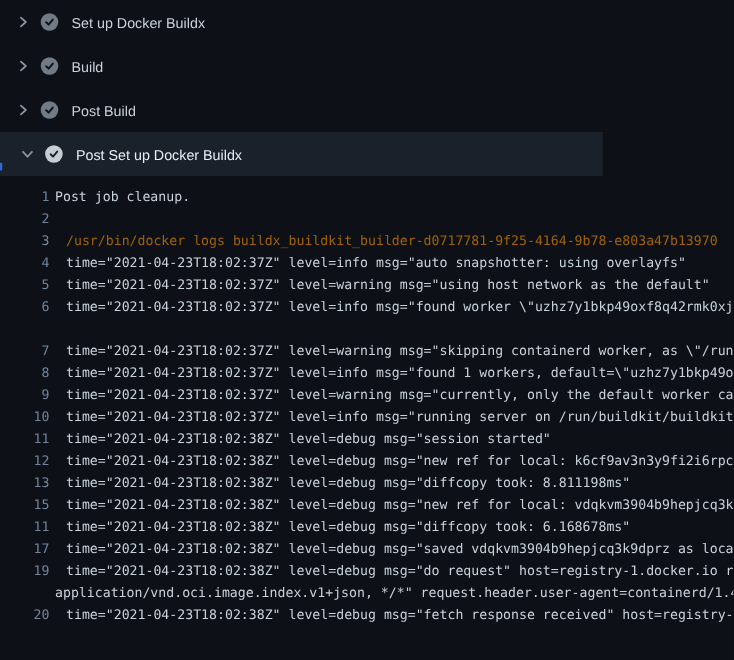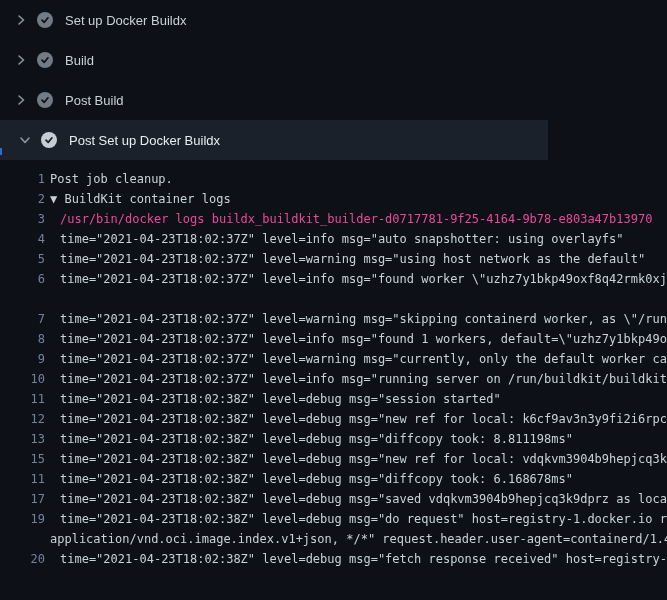--- a/index.html
+++ b/index.html
@@ -31,21 +31,21 @@
     font-family:"DejaVu Sans Mono", "Liberation Mono", monospace;
     font-size:12px; line-height:20px;
   }
   .log-row { display:flex; height:20px; white-space:pre; overflow:hidden; }
   .ln {
     width:45px; min-width:45px; text-align:right; color:#74839b;
     user-select:none; flex:none;
   }
   .txt { margin-left:5px; color:#c9d1d9; }
   .txt.ind1 { margin-left:15px; }
-  .txt.cmd { color:#ec4899; }
+  .txt.cmd { color:#a16207; }
   .gtoggle { color:#c9d1d9; }
 </style>
 </head>
 <body>
 
 <div class="screen">
 
   <div class="steps">
 
     <div class="step-row">
@@ -103,21 +103,21 @@
       </span>
       <span class="step-title">Post Set up Docker Buildx</span>
     </div>
 
   </div>
 
   <div class="focus-sliver"></div>
 
   <div class="log" id="log-pane">
       <div class="log-row"><span class="ln">1</span><span class="txt">Post job cleanup.</span></div>
-      <div class="log-row"><span class="ln">2</span><span class="txt"><span class="gtoggle">▼ </span>BuildKit container logs</span></div>
+      <div class="log-row"><span class="ln">2</span></div>
       <div class="log-row"><span class="ln">3</span><span class="txt ind1 cmd">/usr/bin/docker logs buildx_buildkit_builder-d0717781-9f25-4164-9b78-e803a47b13970</span></div>
       <div class="log-row"><span class="ln">4</span><span class="txt ind1">time="2021-04-23T18:02:37Z" level=info msg="auto snapshotter: using overlayfs"</span></div>
       <div class="log-row"><span class="ln">5</span><span class="txt ind1">time="2021-04-23T18:02:37Z" level=warning msg="using host network as the default"</span></div>
       <div class="log-row"><span class="ln">6</span><span class="txt ind1">time="2021-04-23T18:02:37Z" level=info msg="found worker \"uzhz7y1bkp49oxf8q42rmk0xj</span></div>
       <div class="log-row"><span class="ln"></span></div>
       <div class="log-row"><span class="ln">7</span><span class="txt ind1">time="2021-04-23T18:02:37Z" level=warning msg="skipping containerd worker, as \"/run</span></div>
       <div class="log-row"><span class="ln">8</span><span class="txt ind1">time="2021-04-23T18:02:37Z" level=info msg="found 1 workers, default=\"uzhz7y1bkp49o</span></div>
       <div class="log-row"><span class="ln">9</span><span class="txt ind1">time="2021-04-23T18:02:37Z" level=warning msg="currently, only the default worker ca</span></div>
       <div class="log-row"><span class="ln">10</span><span class="txt ind1">time="2021-04-23T18:02:37Z" level=info msg="running server on /run/buildkit/buildkit</span></div>
       <div class="log-row"><span class="ln">11</span><span class="txt ind1">time="2021-04-23T18:02:38Z" level=debug msg="session started"</span></div>

